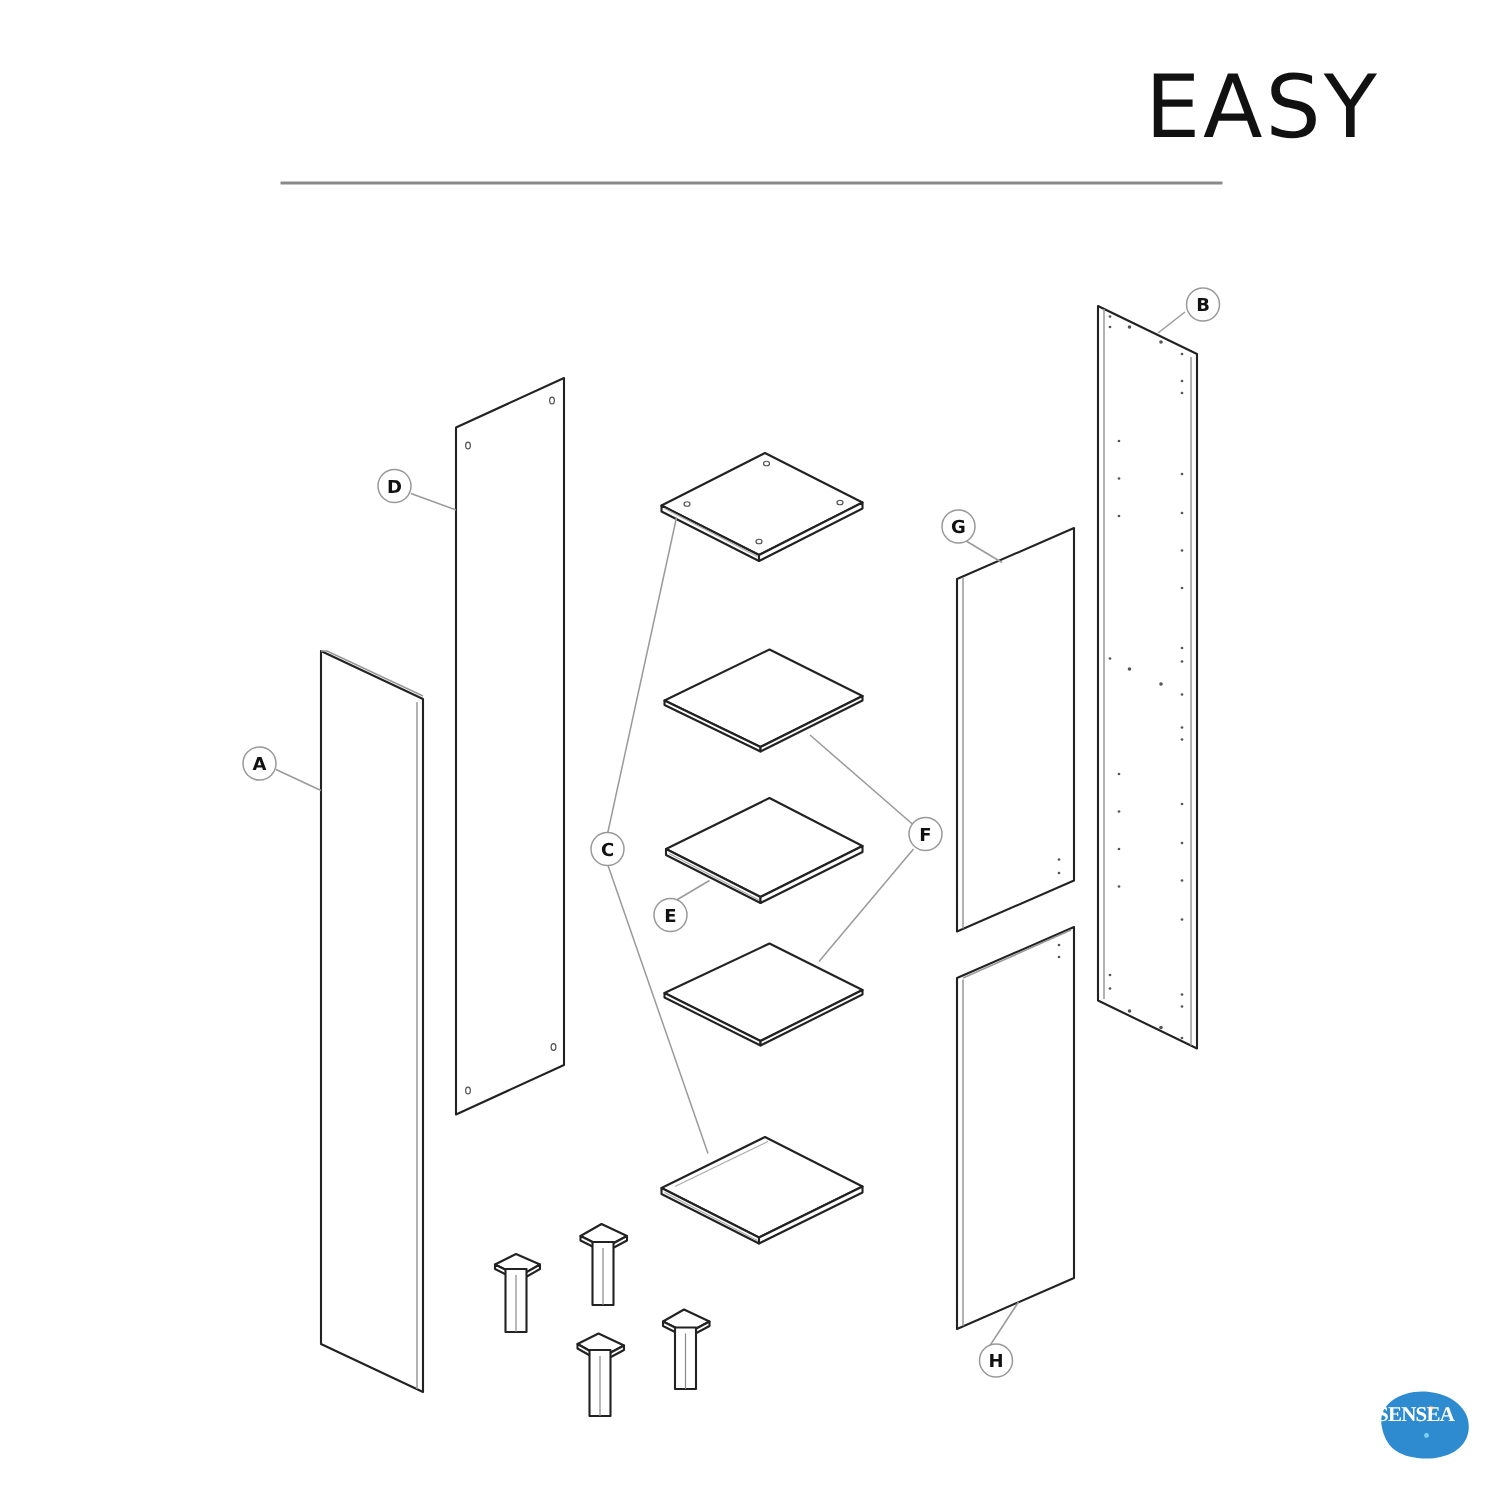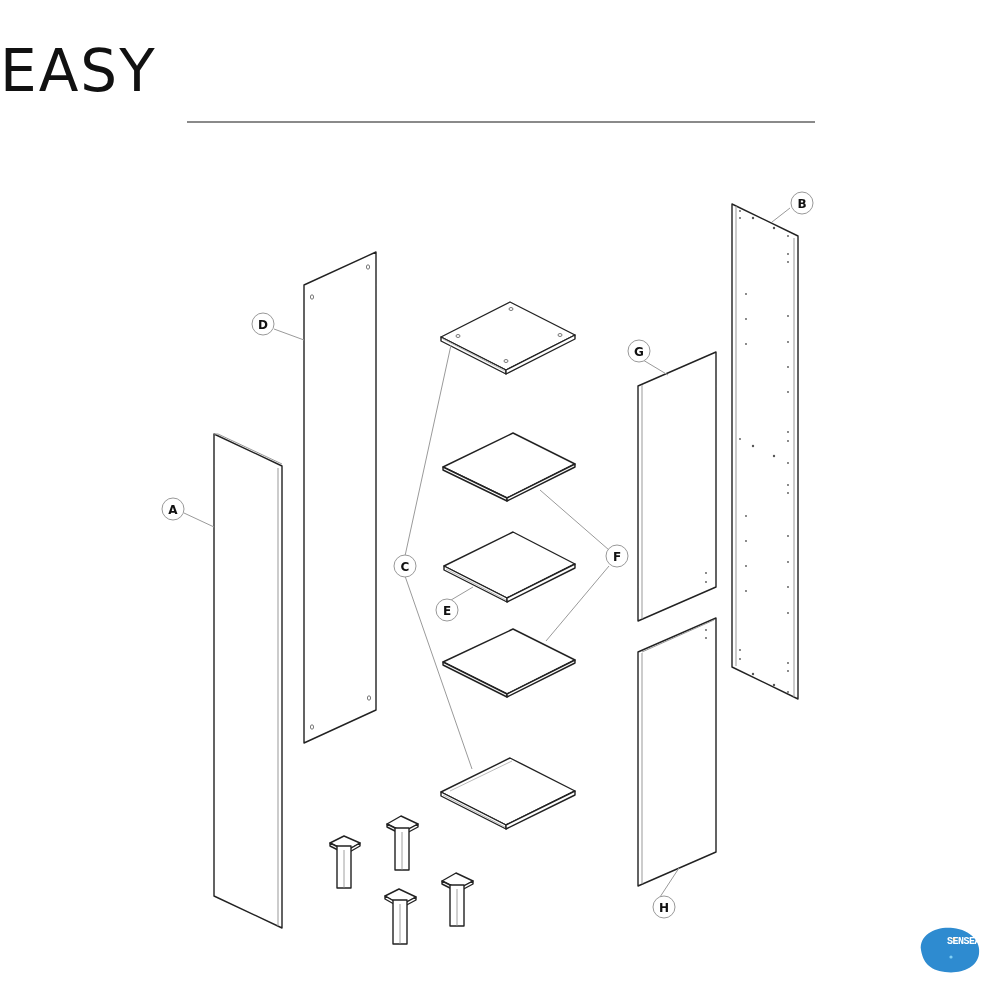--- a/index.html
+++ b/index.html
@@ -1,28 +1,28 @@
 <!DOCTYPE html>
 <html><head>
   <meta charset="utf-8">
   <style>
     html, body { margin: 0; padding: 0; background: #ffffff; }
     body { width: 1000px; height: 1000px; position: relative; overflow: hidden; font-family: "DejaVu Sans", sans-serif; }
     .title {
-      position: absolute; left: 0; top: 36px; width: 920px; text-align: left;
+      position: absolute; left: 0; top: 36px; width: 920px; text-align: right;
       font-family: "DejaVu Sans", sans-serif; font-size: 58px; font-weight: 400;
       color: #111; letter-spacing: 2px; line-height: 70px;
     }
     .title-rule { position: absolute; left: 187px; top: 121px; width: 628px; height: 2px; background: #8a8a8a; }
     svg.diagram { position: absolute; left: 0; top: 0; }
     .callout-label { font-family: "DejaVu Sans", sans-serif; font-weight: 700; font-size: 12px; fill: #111; }
     .logo { position: absolute; left: 915px; top: 924px; width: 66px; height: 50px; }
     .logo-text {
-      position: absolute; left: 918px; top: 936px; width: 62px; text-align: right;
-      font-family: Liberation Mono, monospace; font-size: 10px; font-weight: 700; color: #ffffff; letter-spacing: -0.5px;
+      position: absolute; left: 918px; top: 936px; width: 62px; text-align: left;
+      font-family: Liberation Serif, serif; font-size: 14px; font-weight: 700; color: #ffffff; letter-spacing: -0.5px;
     }
   </style>
 </head>
 <body>
 
 <div class="title">EASY</div>
 <div class="title-rule"></div>
 
 <svg class="diagram" width="1000" height="1000" viewBox="0 0 1000 1000">
   <g fill="#ffffff" stroke="#222" stroke-width="1.4" stroke-linejoin="round">

